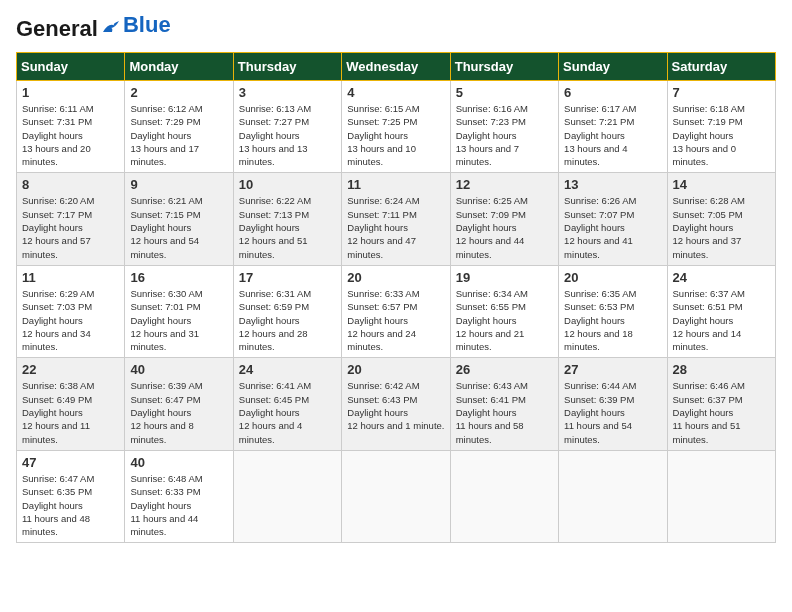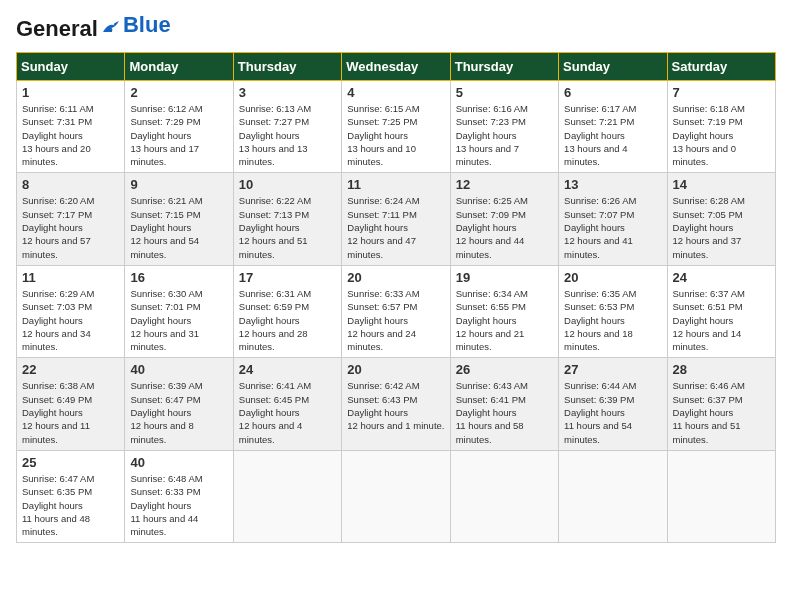--- a/index.html
+++ b/index.html
@@ -367,21 +367,21 @@
         <div class="day-info">
           Sunrise: 6:46 AM<br>
           Sunset: 6:37 PM<br>
           Daylight hours<br>
           11 hours and 51 minutes.
         </div>
       </td>
       </tr>
       <tr class="row-white">
         <td>
-        <span class="day-number">25</span>
+        <span class="day-number">47</span>
         <div class="day-info">
           Sunrise: 6:47 AM<br>
           Sunset: 6:35 PM<br>
           Daylight hours<br>
           11 hours and 48 minutes.
         </div>
       </td>
         <td>
         <span class="day-number">40</span>
         <div class="day-info">

